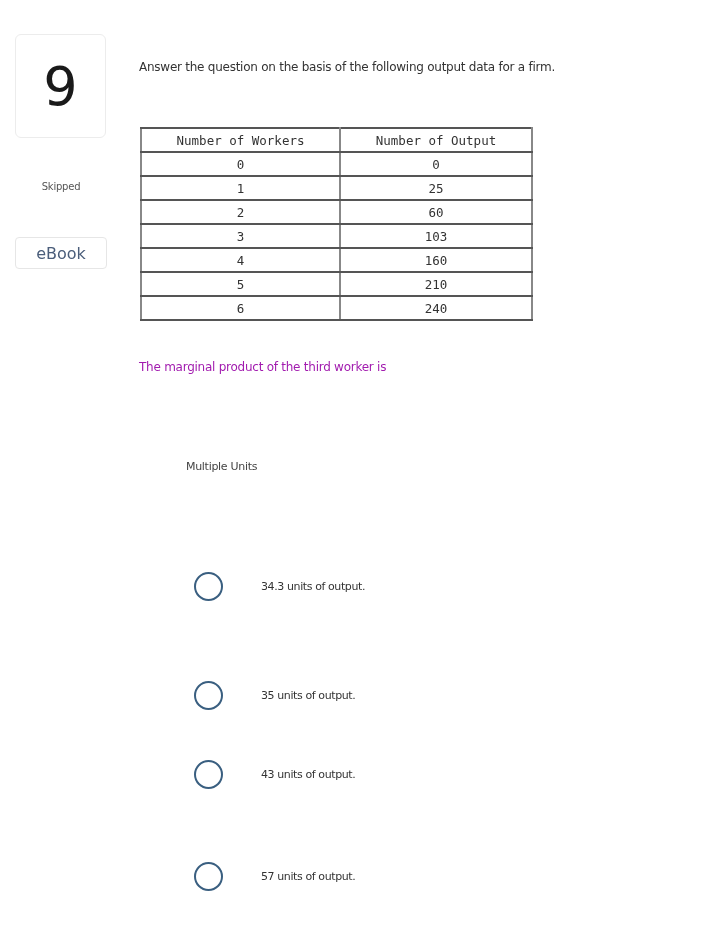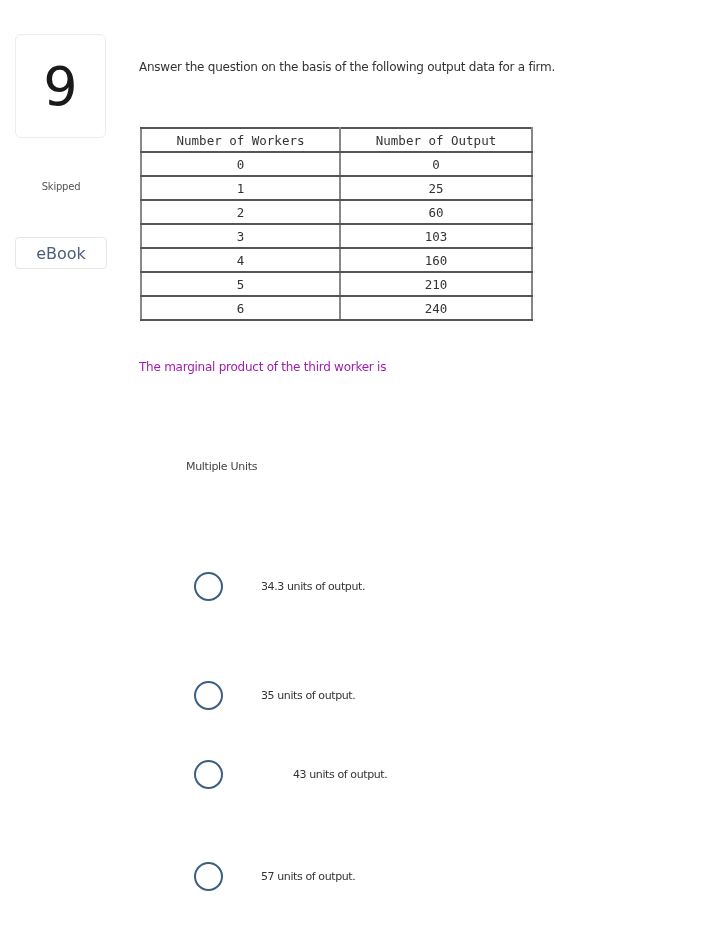--- a/index.html
+++ b/index.html
@@ -114,20 +114,20 @@
 <div class="mc-label">Multiple Units</div>
 
 <div class="choice" style="top:572px;">
   <span class="radio"></span>
   <span class="choice-text">34.3 units of output.</span>
 </div>
 <div class="choice" style="top:681px;justify-content:center;">
   <span class="radio"></span>
   <span class="choice-text">35 units of output.</span>
 </div>
-<div class="choice" style="top:760px;gap:32px;">
+<div class="choice" style="top:760px;">
   <span class="radio"></span>
   <span class="choice-text">43 units of output.</span>
 </div>
 <div class="choice" style="top:862px;">
   <span class="radio"></span>
   <span class="choice-text">57 units of output.</span>
 </div>
 
 </body></html>

